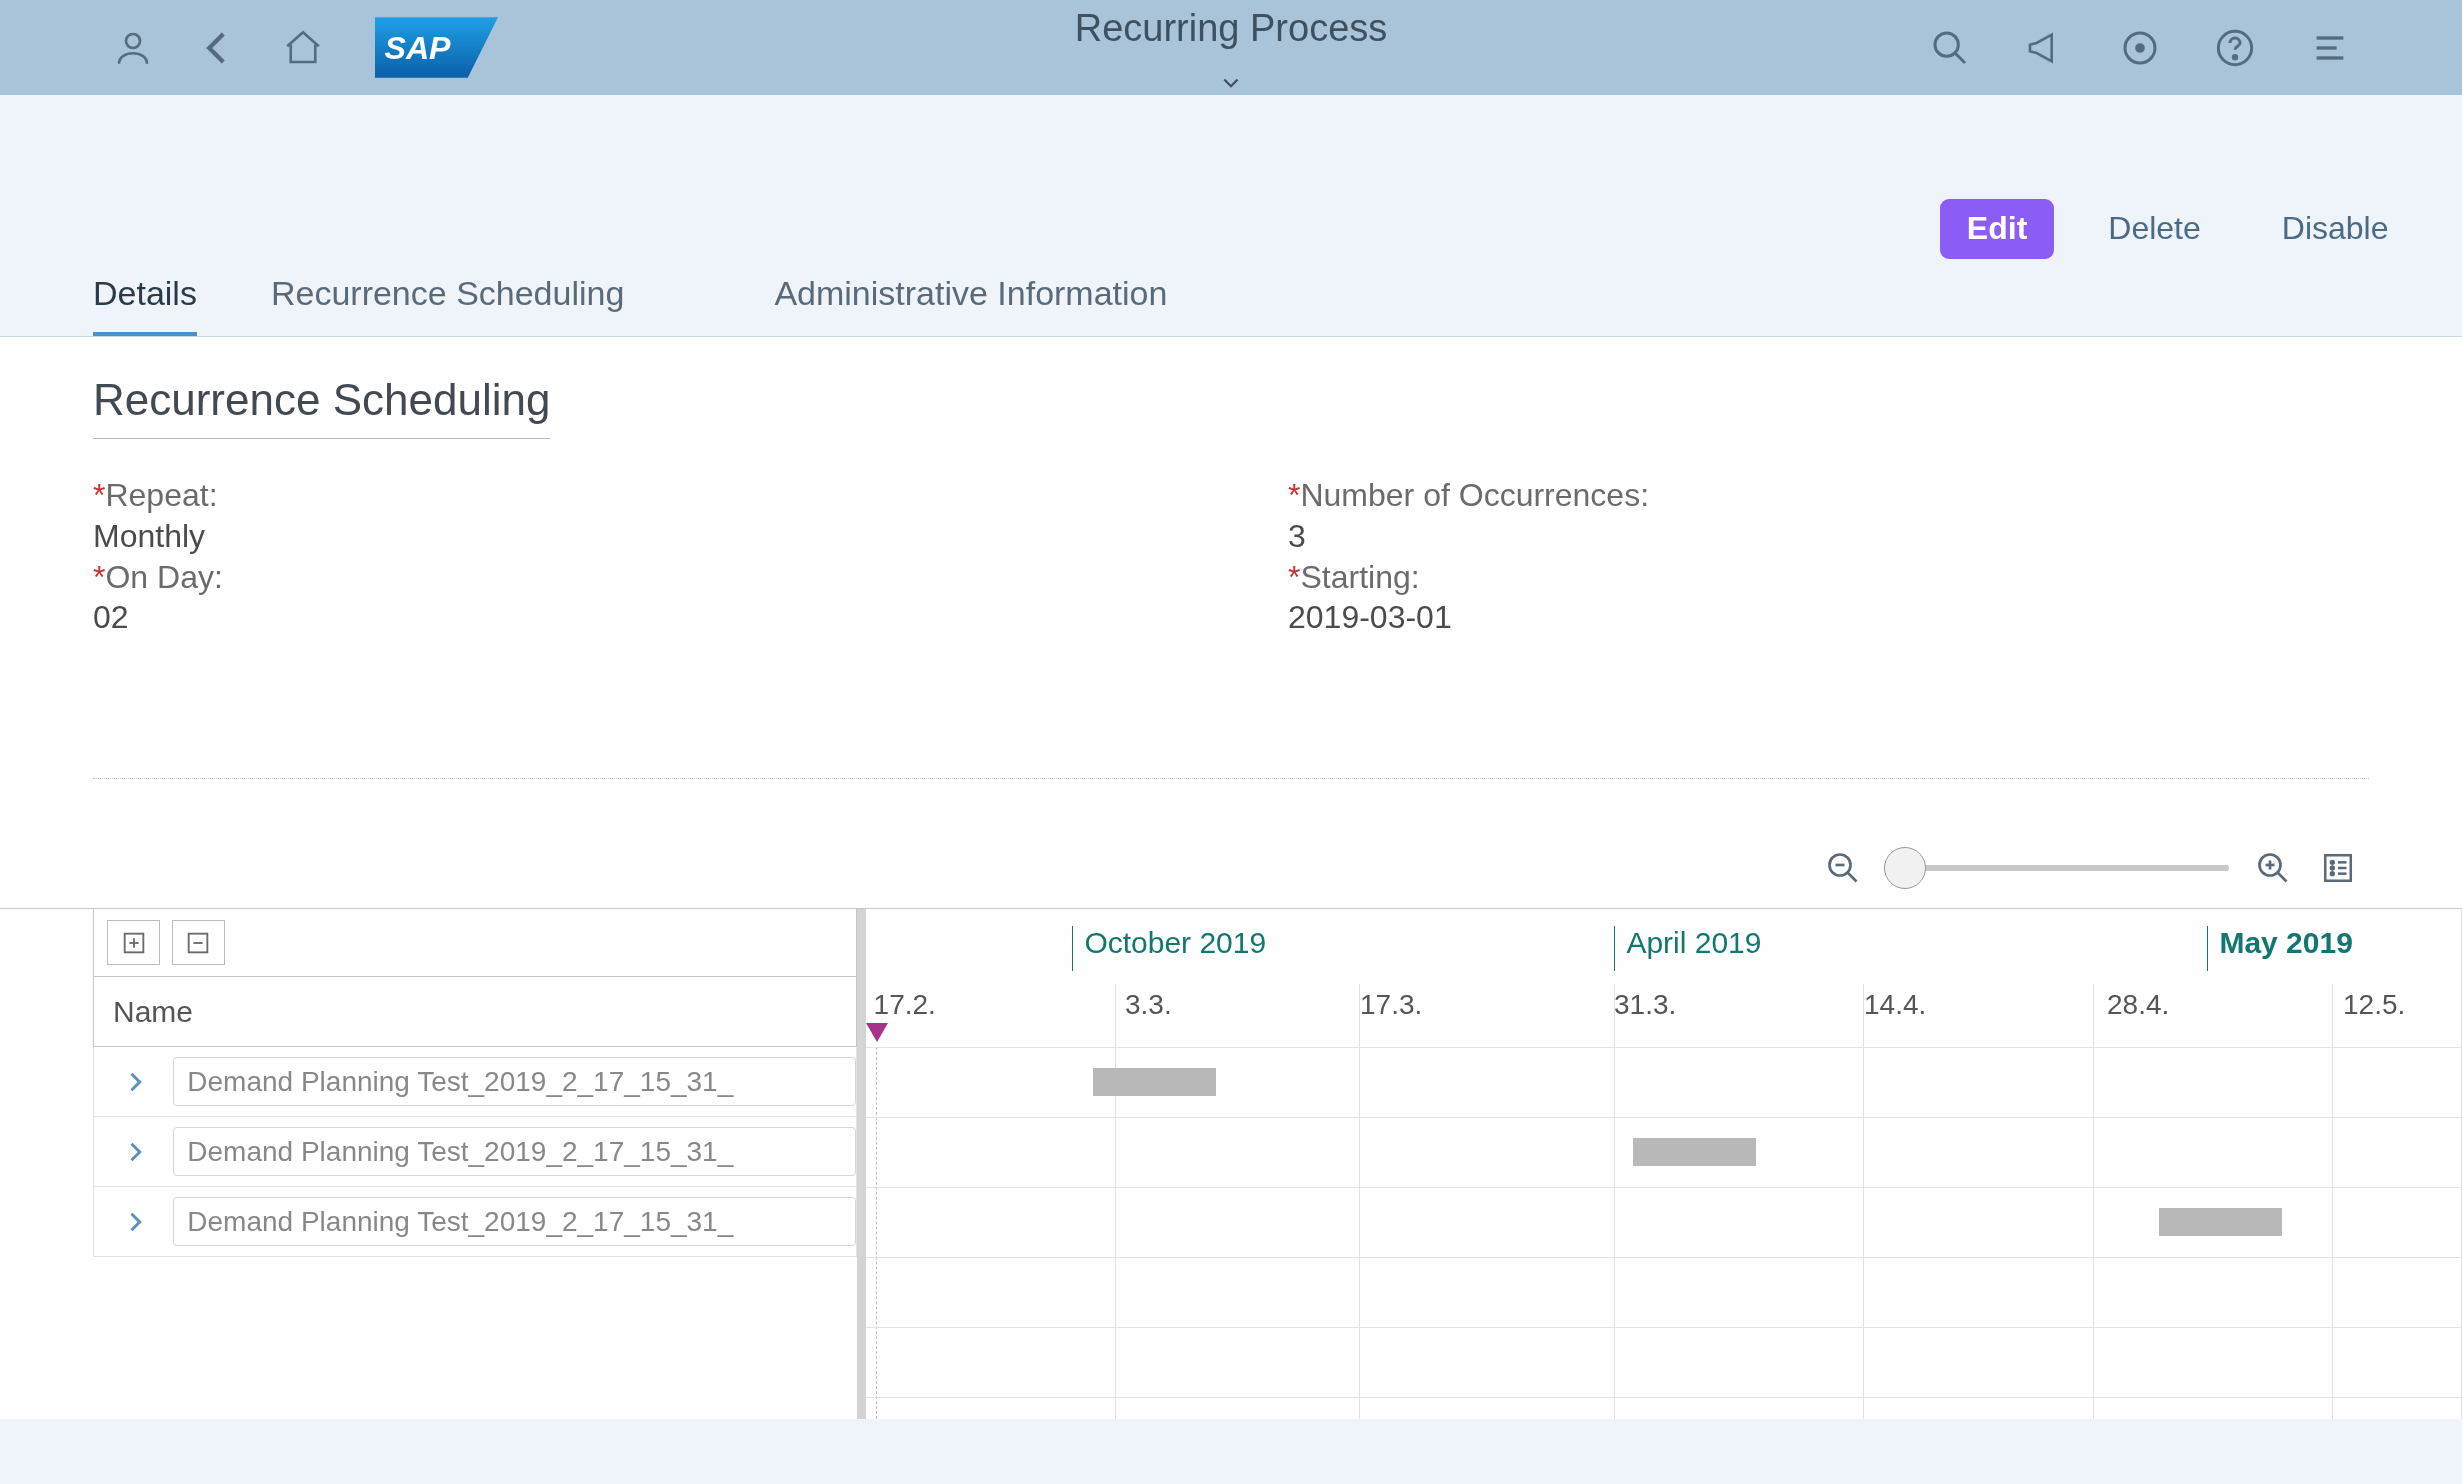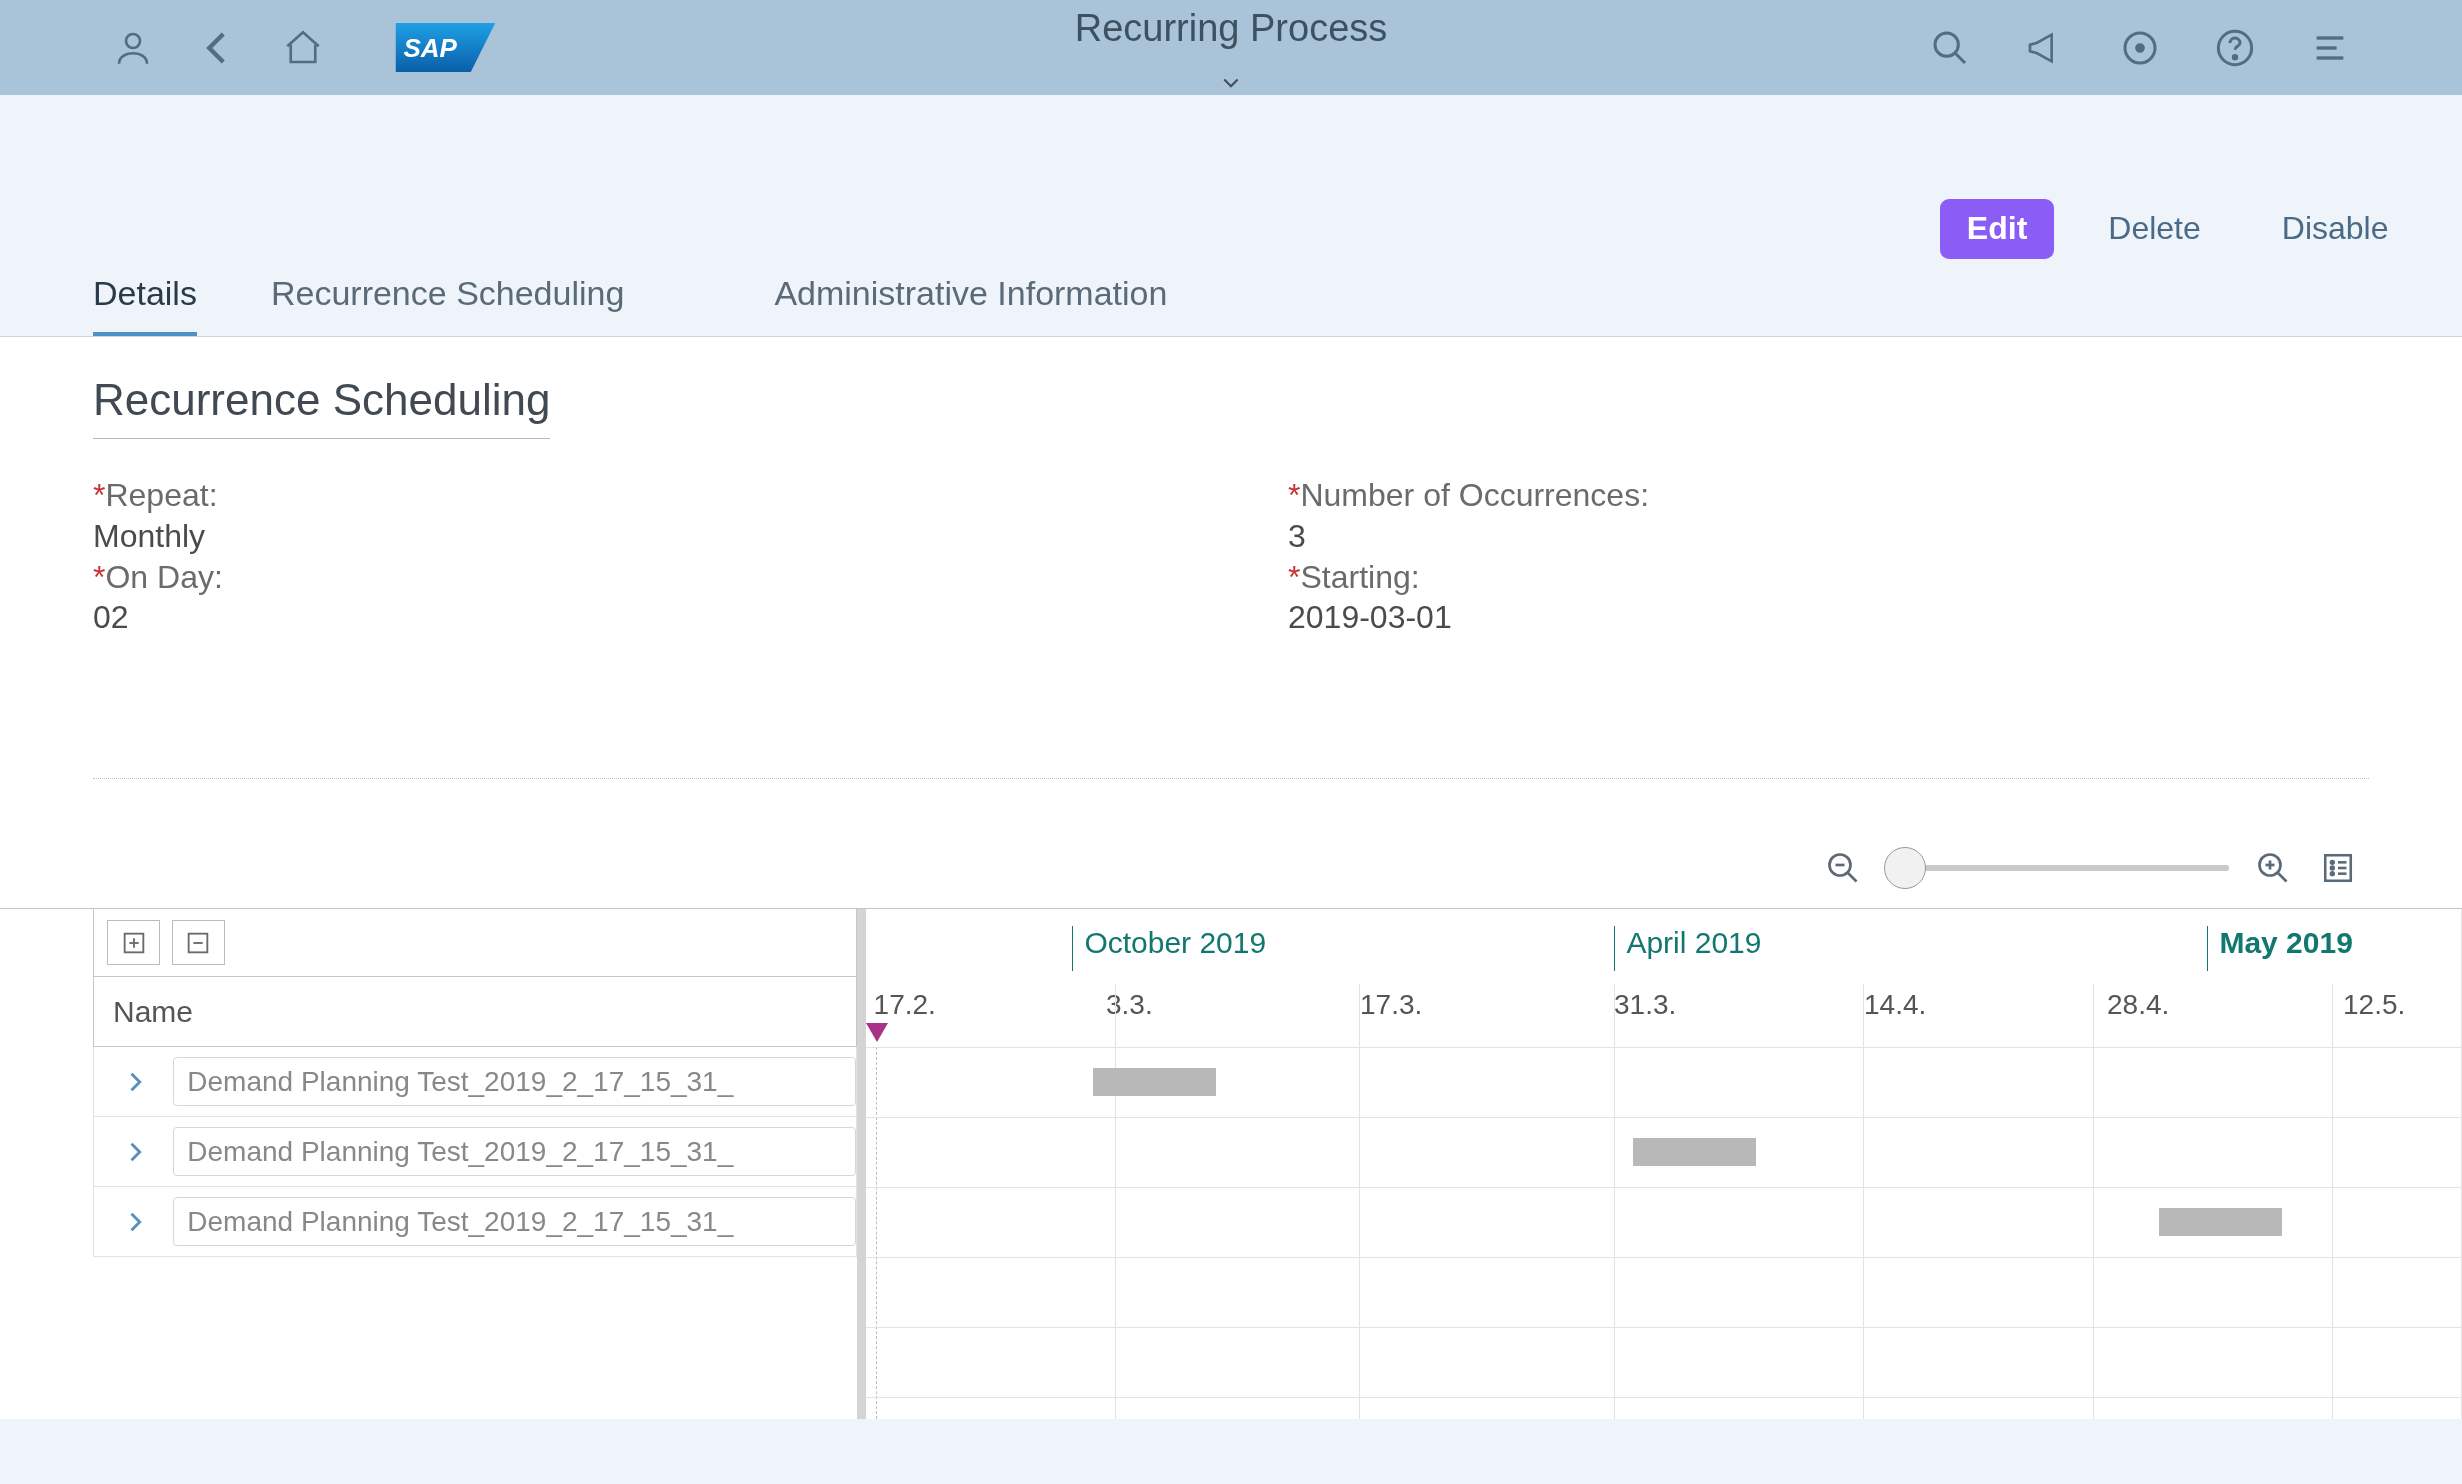--- a/index.html
+++ b/index.html
@@ -27,22 +27,22 @@
     display: flex;
     align-items: center;
     justify-content: center;
     color: #556b7e;
     cursor: pointer;
   }
   .hdr-left { display: flex; align-items: center; gap: 28px; }
   .hdr-right { display: flex; align-items: center; gap: 38px; margin-left: auto; }
   .logo {
     width: 123px;
-    height: 49px;
-    margin-left: 25px;
+    height: 61px;
+    margin-left: 16px;
     display: inline-block;
     position: relative;
     text-align: center;
   }
   .logo svg { width: 100%; height: 100%; }
   .hdr-title-wrap {
     position: absolute;
     left: 50%;
     top: 50%;
     transform: translate(-50%, -50%);
@@ -524,21 +524,21 @@
       </div>
     </div>
 
     <div class="gantt-right">
       <div class="gantt-timeline-header">
         <div class="month-label" style="left:206px;">October 2019</div>
         <div class="month-label" style="left:748px;">April 2019</div>
         <div class="month-label" style="left:1341px;font-weight:bold;">May 2019</div>
 
         <div class="date-label" style="left:7.6px;">17.2.</div>
-        <div class="date-label" style="left:240px;">3.3.</div>
+        <div class="date-label" style="left:259px;">3.3.</div>
         <div class="date-label" style="left:494px;">17.3.</div>
         <div class="date-label" style="left:748px;">31.3.</div>
         <div class="date-label" style="left:998px;">14.4.</div>
         <div class="date-label" style="left:1241px;">28.4.</div>
         <div class="date-label" style="left:1477px;">12.5.</div>
 
         <div class="now-marker" style="left:11.4px;"></div>
       </div>
 
       <div class="gantt-grid">

